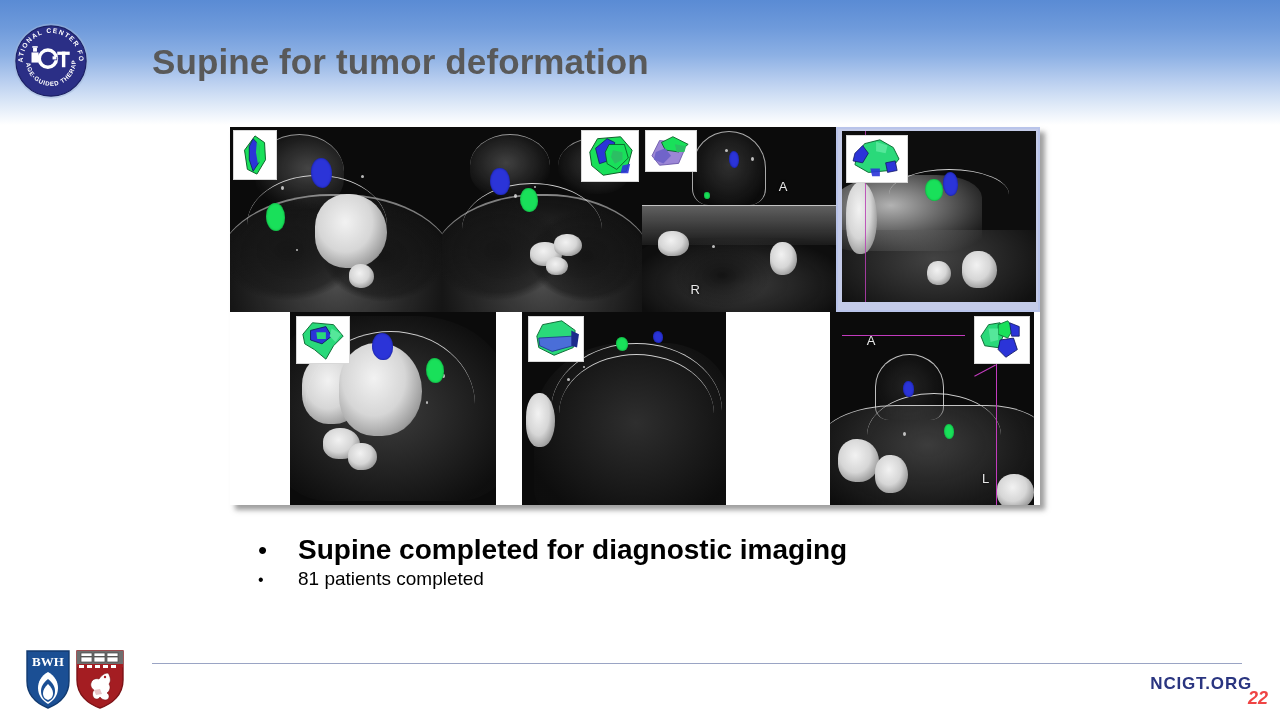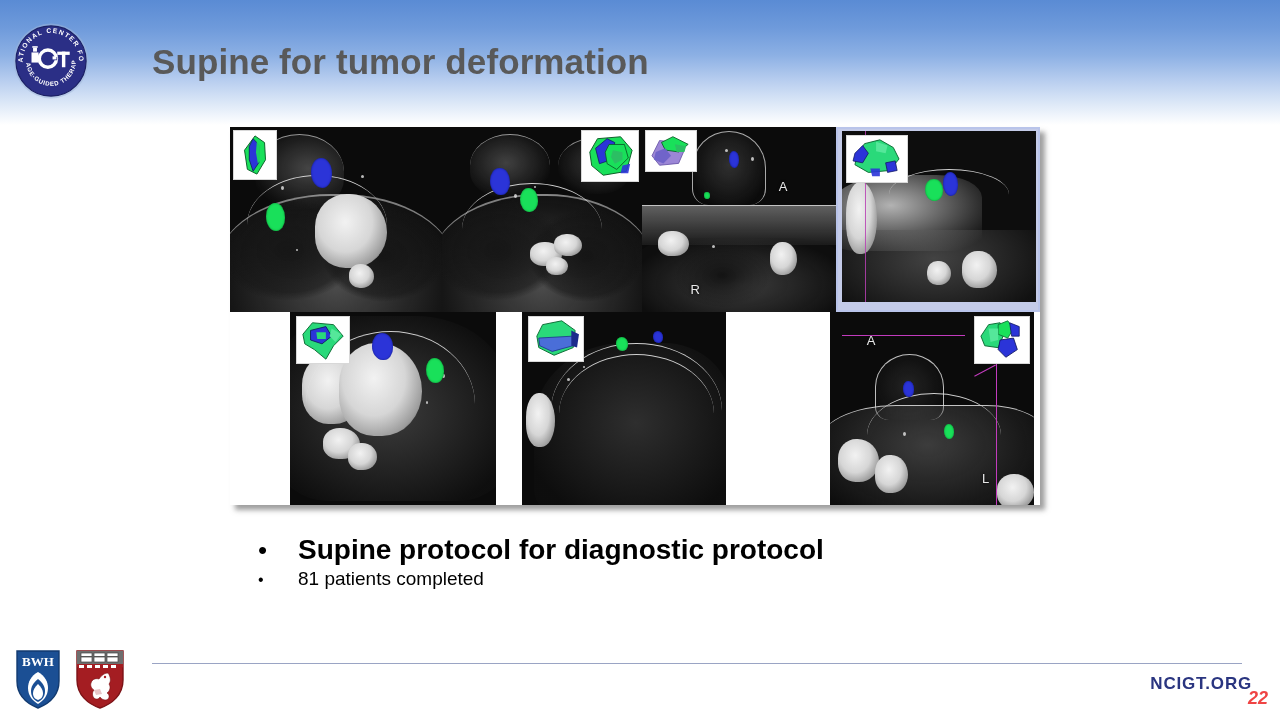--- a/index.html
+++ b/index.html
@@ -167,21 +167,21 @@
     position: absolute; right: 28px; top: 674px;
     font-size: 17px; font-weight: bold;
     color: #2a3580;
     letter-spacing: 0.8px;
   }
   .slide-num {
     position: absolute; right: 12px; top: 688px;
     font-size: 18px; font-weight: bold; font-style: italic;
     color: #ef4444;
   }
-  .bwh-shield  { position: absolute; left: 14px; top: 648px; width: 48px; height: 62px; }
+  .bwh-shield  { position: absolute; left: 24px; top: 648px; width: 48px; height: 62px; }
   .hms-shield  { position: absolute; left: 74px; top: 648px; width: 52px; height: 62px; }
 </style>
 </head>
 <body>
 
 <div id="slide">
 
   <div class="header-band"></div>
 
   <div class="ncigt-logo">
@@ -423,21 +423,21 @@
         </div>
       </div>
 
       <div class="panel spacer" style="width:6px"></div>
     </div>
   </div>
 
   <div class="bullets">
     <div class="b-row b1">
       <span class="b-dot">•</span>
-      <span class="b-txt">Supine protocol for diagnostic protocol</span>
+      <span class="b-txt">Supine completed for diagnostic imaging</span>
     </div>
     <div class="b-row b2">
       <span class="b-dot">•</span>
       <span class="b-txt">81 patients completed</span>
     </div>
   </div>
 
   <div class="bwh-shield">
     <svg viewBox="0 0 48 62">
       <path d="M3 3 H45 V33 C45 48 34 56 24 60 C14 56 3 48 3 33 Z" fill="#1b4f94" stroke="#123a70" stroke-width="1.4"></path>

